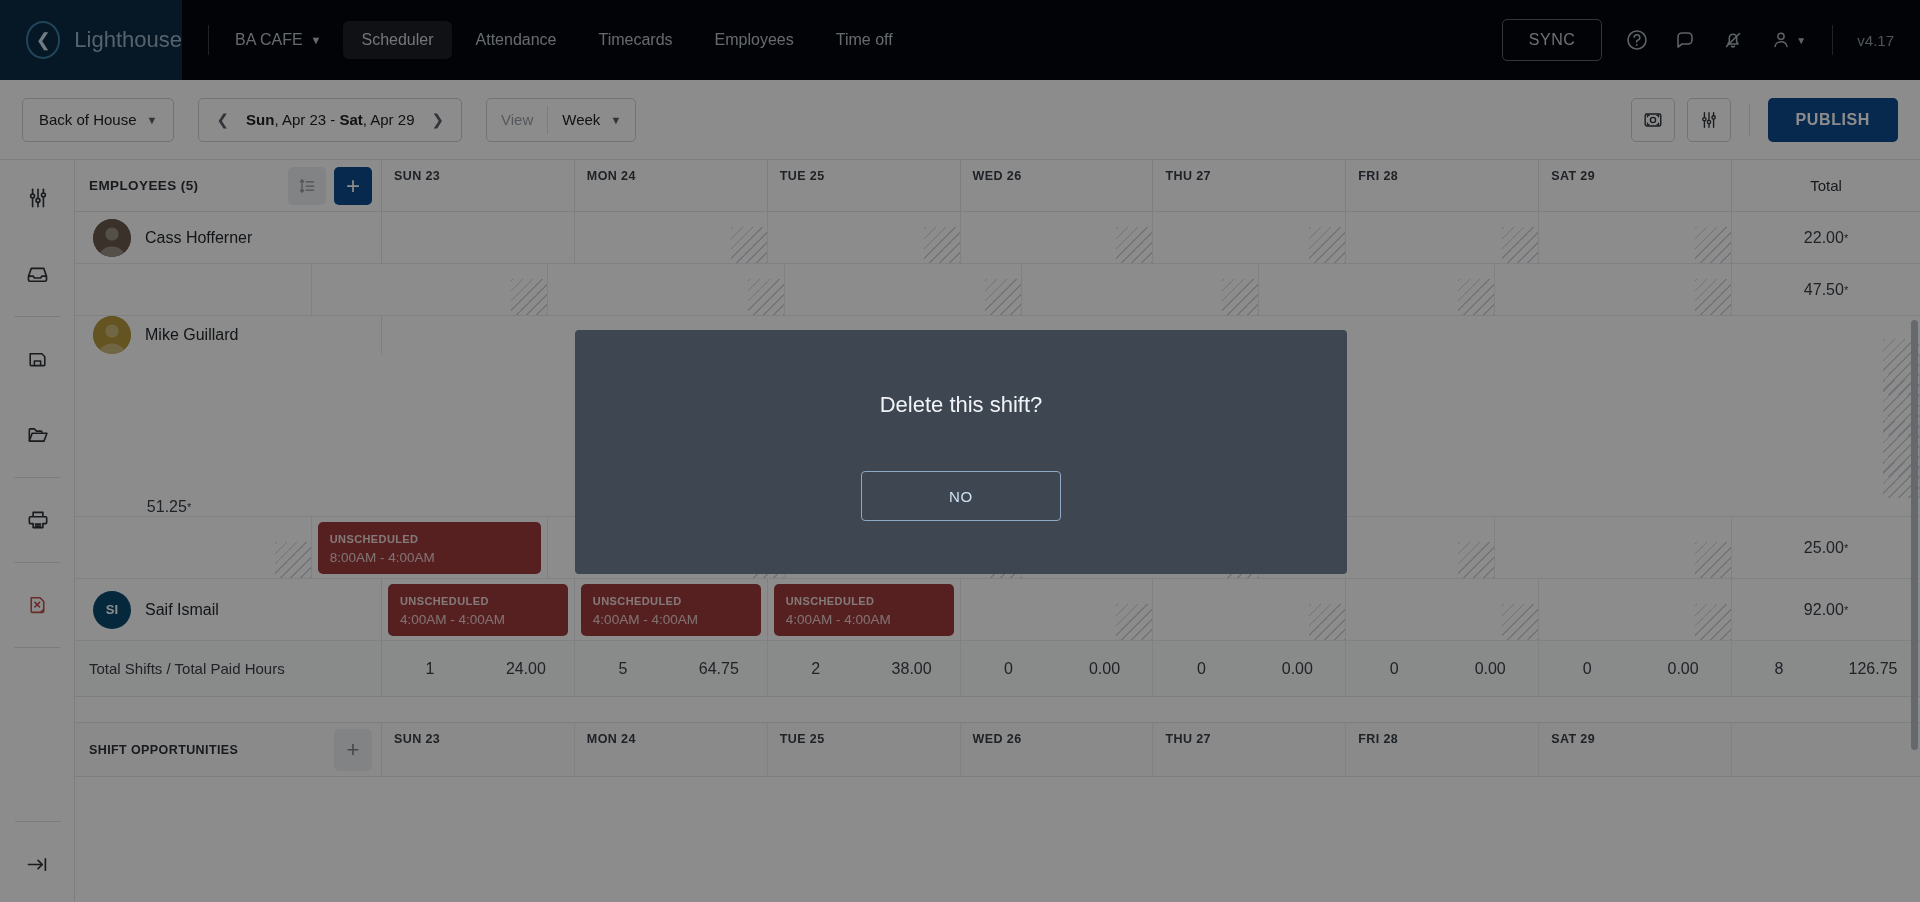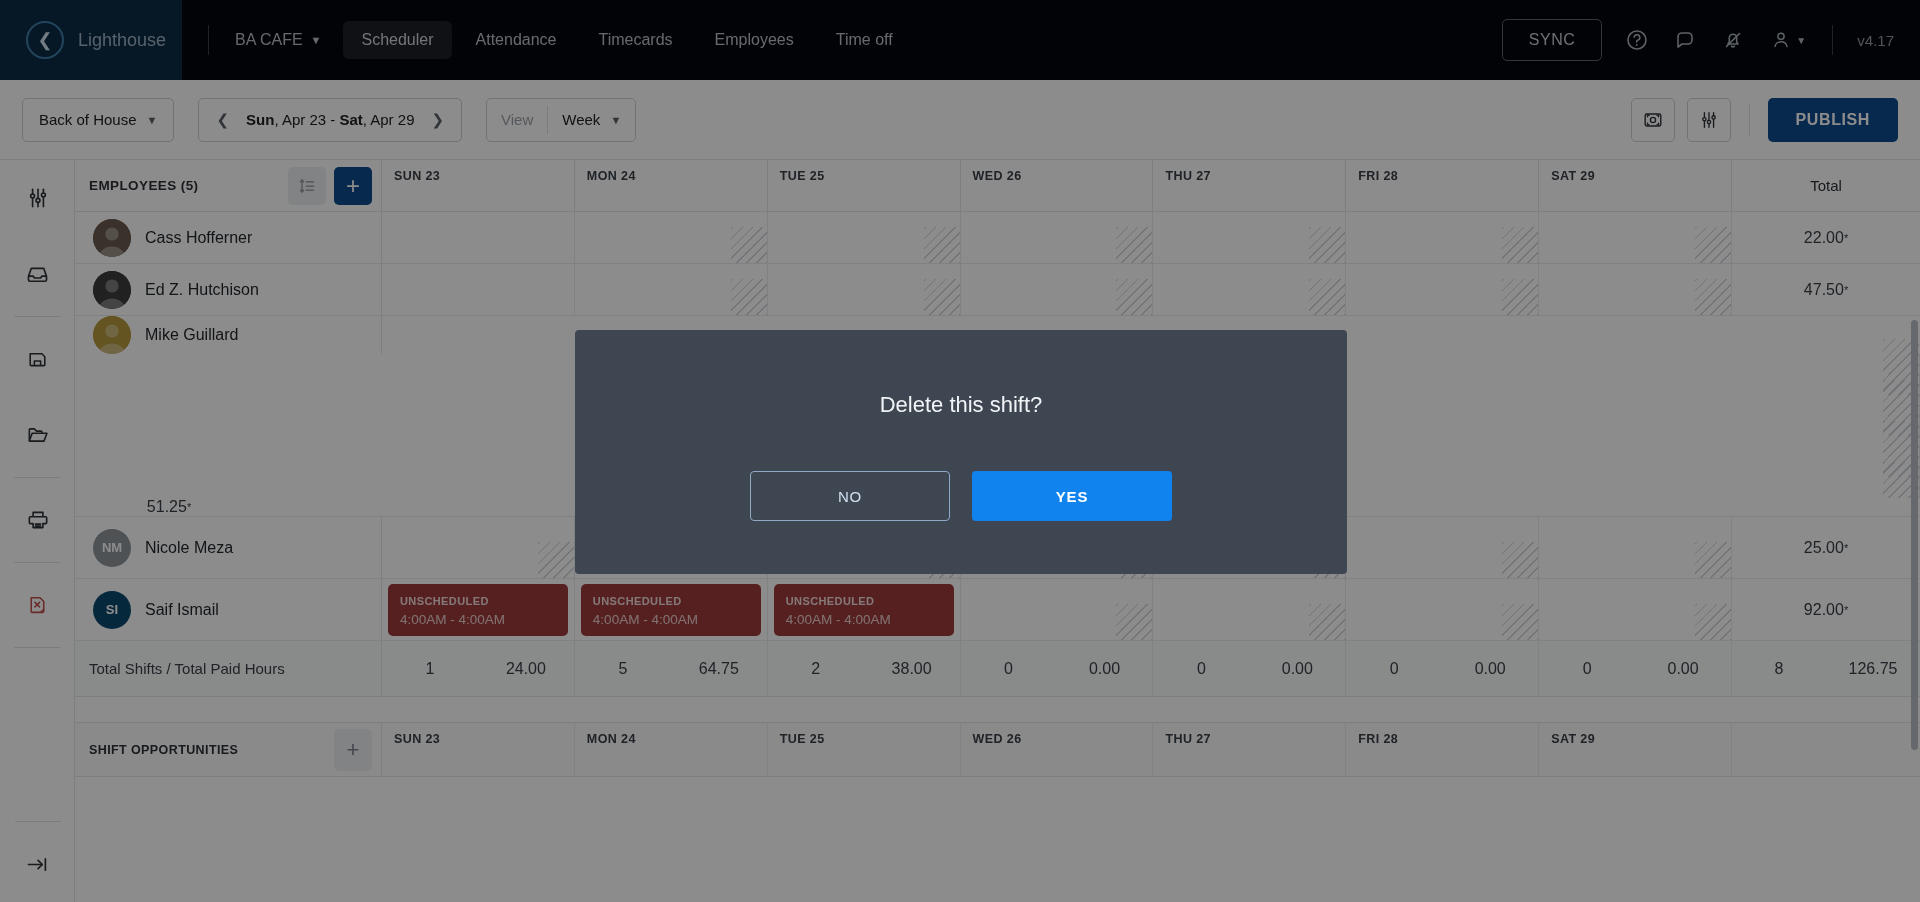--- a/index.html
+++ b/index.html
@@ -12,21 +12,21 @@
   #root { position: relative; width: 1920px; height: 902px; }
 
   
   #page { position: absolute; inset: 0; }
   #dim { position: absolute; inset: 0; background: rgba(0,0,0,0.45); z-index: 50; }
 
   
   .topbar { position: absolute; top: 0; left: 0; width: 1920px; height: 80px; background: #05070b; display: flex; align-items: center; }
   .lighthouse { width: 182px; height: 80px; background: #0b2b45; display: flex; align-items: center; gap: 14px; padding-left: 26px; }
   .lh-circle { width: 38px; height: 38px; border-radius: 50%; border: 2px solid #3f7ea8; display:flex; align-items:center; justify-content:center; color:#cfe2ef; font-size:18px; }
-  .lh-label { color: #9fb3c4; font-size: 18px; }
+  .lh-label { color: #9fb3c4; font-size: 22px; }
   .brand { display: flex; align-items: center; gap: 16px; margin-left: 30px; }
   .brand-mark { width: 42px; height: 42px; position: relative; }
   .brand-text { line-height: 1.05; }
   .brand-1 { color: #cfd6dd; font-size: 16px; letter-spacing: 7px; font-weight: 400; }
   .brand-2 { color: #e8edf2; font-size: 16px; letter-spacing: 6px; font-weight: 700; }
   .vdiv { width: 1px; height: 30px; background: #3a3f47; margin: 0 26px; }
   .store { color: #b9c2cb; font-size: 16px; display: flex; align-items: center; gap: 8px; cursor: pointer; }
   .nav { display: flex; align-items: center; gap: 6px; margin-left: 22px; }
   .nav a { color: #b9c2cb; font-size: 16px; padding: 10px 18px; border-radius: 6px; text-decoration: none; white-space: nowrap; }
   .nav a.active { background: #1c2026; color: #cfd6dd; }
@@ -336,30 +336,20 @@
             </div>
             <div class="cell">
               <div class="hatch"></div>
             </div>
             <div class="totcell">
               <span>22.00</span>
               <sup>*</sup>
             </div>
           </div>
           <div class="erow" style="height: 52px;">
-            <div class="namecol">
-              <div class="avatar" style="background: rgb(61, 61, 61);">
-                <svg width="38" height="38" viewBox="0 0 38 38">
-                  <circle cx="19" cy="19" r="19" fill="#3d3d3d"></circle>
-                  <circle cx="19" cy="15" r="6.6" fill="rgba(255,255,255,.33)"></circle>
-                  <path d="M5.5 38c1.6-7 7.3-10.4 13.5-10.4S30.9 31 32.5 38z" fill="rgba(255,255,255,.33)"></path>
-                </svg>
-              </div>
-              <span class="ename">Ed Z. Hutchison</span>
-            </div>
             <div class="cell"></div>
             <div class="cell">
               <div class="hatch"></div>
             </div>
             <div class="cell">
               <div class="hatch"></div>
             </div>
             <div class="cell">
               <div class="hatch"></div>
             </div>
@@ -408,24 +398,20 @@
             </div>
             <div class="cell">
               <div class="hatch"></div>
             </div>
             <div class="totcell">
               <span>51.25</span>
               <sup>*</sup>
             </div>
           </div>
           <div class="erow" style="height: 62px;">
-            <div class="namecol">
-              <div class="avatar" style="background: rgb(142, 149, 156);">NM</div>
-              <span class="ename">Nicole Meza</span>
-            </div>
             <div class="cell">
               <div class="hatch"></div>
             </div>
             <div class="cell">
               <div class="shift" style="top: 5px; height: 52px;">
                 <div class="t1">UNSCHEDULED</div>
                 <div class="t2">8:00AM - 4:00AM</div>
               </div>
             </div>
             <div class="cell">
@@ -552,16 +538,15 @@
     </div>
   </div>
 
   <div id="dim"></div>
  </div>
 
  <div class="modal">
    <div class="modal-title">Delete this shift?</div>
    <div class="modal-actions">
      <button class="btn-no">NO</button>
-     <button class="btn-yes">YES</button>
    </div>
  </div>
 </div>
 
 </body></html>

